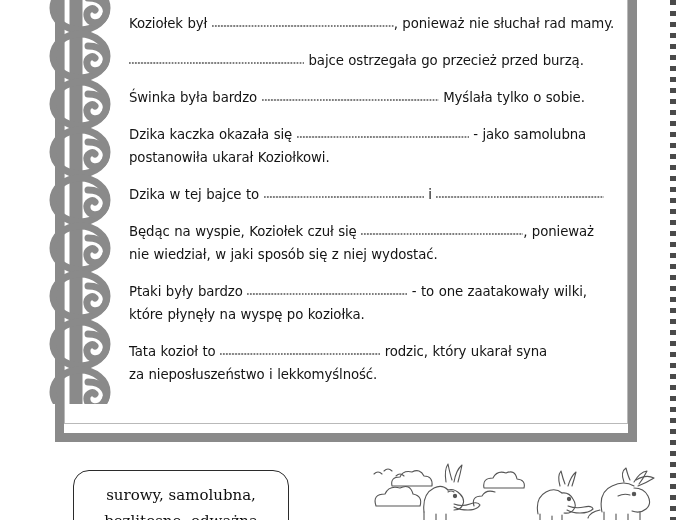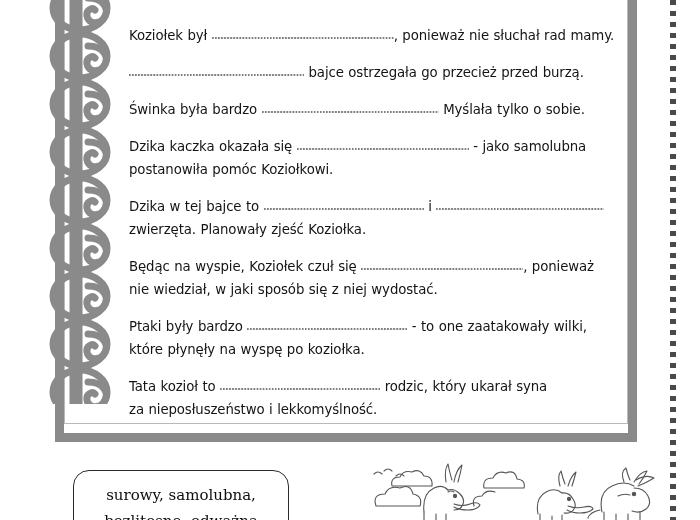--- a/index.html
+++ b/index.html
@@ -71,21 +71,21 @@
       to bottom,
       #4a4a4a 0px, #4a4a4a 5px,
       rgba(255,255,255,0) 5px, rgba(255,255,255,0) 11px
     );
   }
 
   
   .sentences {
     position: absolute;
     left: 129px;
-    top: 24px;
+    top: 12px;
     width: 500px;
   }
   .para {
     margin: 0 0 14px 0;
     font-size: 13.3px;
     line-height: 23px;
     color: #141414;
     letter-spacing: -0.1px;
     word-spacing: 0.4px;
   }
@@ -213,25 +213,24 @@
         <span class="ln"><span>Koziołek był </span><span class="blank" style="width: 182px;"></span><span>, ponieważ nie słuchał rad mamy.</span></span>
       </p>
       <p class="para">
         <span class="ln"><span class="blank" style="width: 175px;"></span><span> bajce ostrzegała go przecież przed burzą.</span></span>
       </p>
       <p class="para">
         <span class="ln"><span>Świnka była bardzo </span><span class="blank" style="width: 177px;"></span><span> Myślała tylko o sobie.</span></span>
       </p>
       <p class="para">
         <span class="ln"><span>Dzika kaczka okazała się </span><span class="blank" style="width: 172px;"></span><span> - jako samolubna</span></span>
-        <span class="ln"><span>postanowiła pomóc Koziołkowi.</span></span>
+        <span class="ln"><span>postanowiła ukarał Koziołkowi.</span></span>
       </p>
       <p class="para">
         <span class="ln"><span>Dzika w tej bajce to </span><span class="blank" style="width: 160px;"></span><span> i </span><span class="blank" style="width: 168px;"></span></span>
-        <span class="ln"><span>zwierzęta. Planowały zjeść Koziołka.</span></span>
       </p>
       <p class="para">
         <span class="ln"><span>Będąc na wyspie, Koziołek czuł się </span><span class="blank" style="width: 162px;"></span><span>, ponieważ</span></span>
         <span class="ln"><span>nie wiedział, w jaki sposób się z niej wydostać.</span></span>
       </p>
       <p class="para">
         <span class="ln"><span>Ptaki były bardzo </span><span class="blank" style="width: 160px;"></span><span> - to one zaatakowały wilki,</span></span>
         <span class="ln"><span>które płynęły na wyspę po koziołka.</span></span>
       </p>
       <p class="para">

